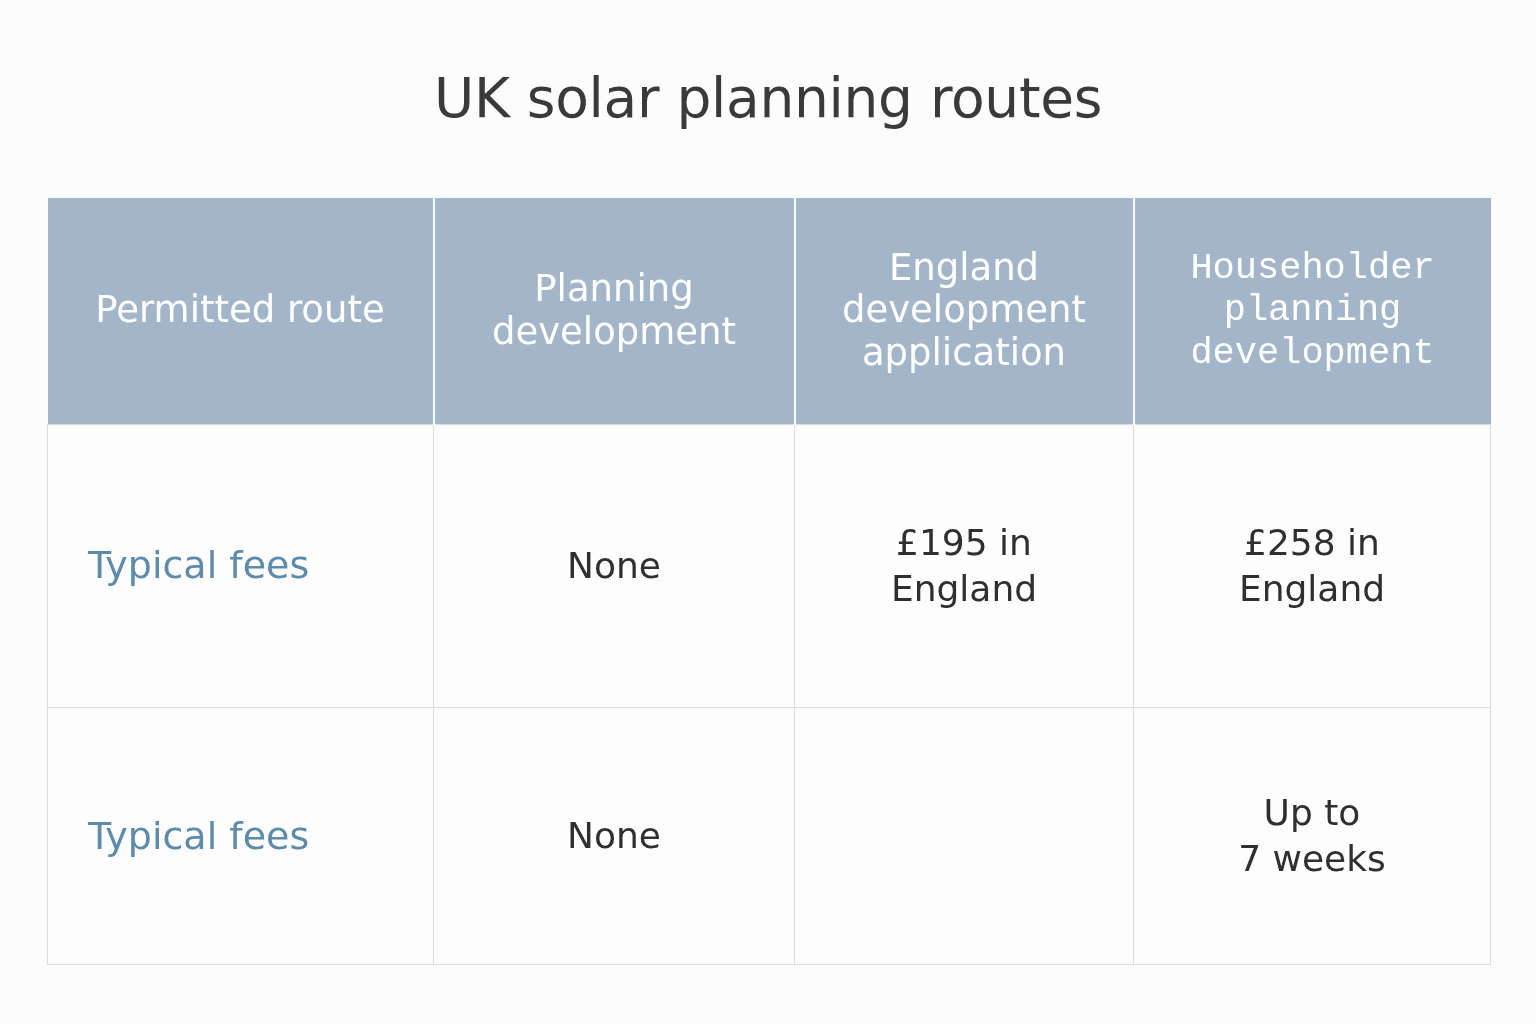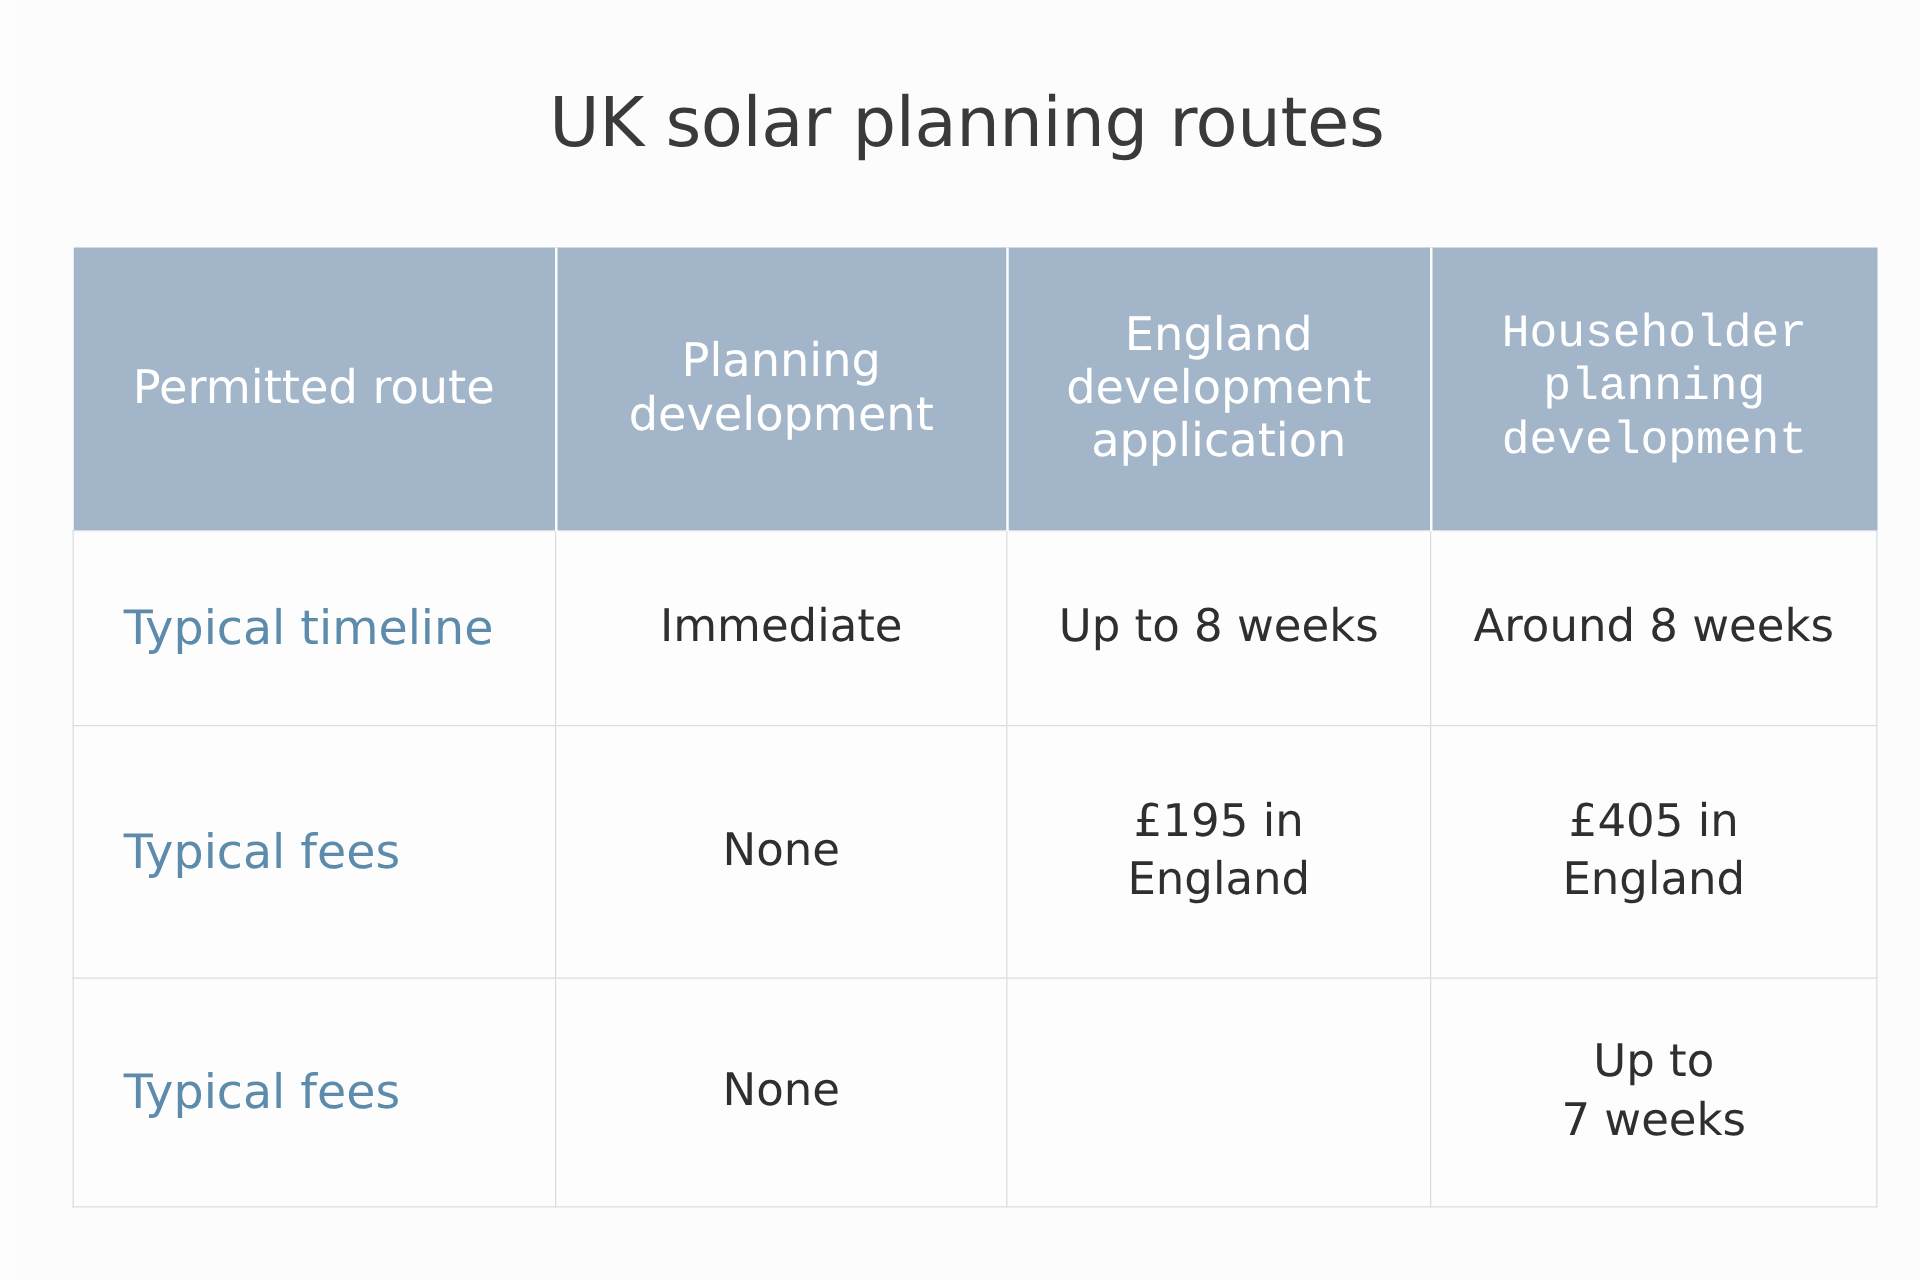--- a/index.html
+++ b/index.html
@@ -11,21 +11,20 @@
     height: 1024px;
     background: #fdfdfd;
     font-family: "DejaVu Sans", sans-serif;
     overflow: hidden;
     position: relative;
   }
   #page-root {
     position: absolute;
     inset: 0;
     background: #fcfcfc;
-    margin-left: 11px;
   }
   .page-title {
     position: absolute;
     left: 0;
     right: 0;
     top: 68px;
     text-align: center;
     font-size: 55px;
     font-weight: 400;
     color: #3a3a3a;
@@ -120,48 +119,34 @@
           </th>
           <th class="head-cell last">
             <span class="cell-line">Householder</span>
             <span class="cell-line">planning</span>
             <span class="cell-line">development</span>
           </th>
         </tr>
       </thead>
       <tbody>
 
-        <tr class="r1">
-          <td class="body-cell rowlabel">
-            <span class="cell-line">Typical timeline</span>
-          </td>
-          <td class="body-cell">
-            <span class="cell-line">Immediate</span>
-          </td>
-          <td class="body-cell">
-            <span class="cell-line">Up to 8 weeks</span>
-          </td>
-          <td class="body-cell">
-            <span class="cell-line">Around 8 weeks</span>
-          </td>
-        </tr>
 
         <tr class="r2">
           <td class="body-cell rowlabel">
             <span class="cell-line">Typical fees</span>
           </td>
           <td class="body-cell">
             <span class="cell-line">None</span>
           </td>
           <td class="body-cell">
             <span class="cell-line">£195 in</span>
             <span class="cell-line">England</span>
           </td>
           <td class="body-cell">
-            <span class="cell-line">£405 in</span>
+            <span class="cell-line">£258 in</span>
             <span class="cell-line">England</span>
           </td>
         </tr>
 
         <tr class="r3">
           <td class="body-cell rowlabel">
             <span class="cell-line">Typical fees</span>
           </td>
           <td class="body-cell">
             <span class="cell-line">None</span>

